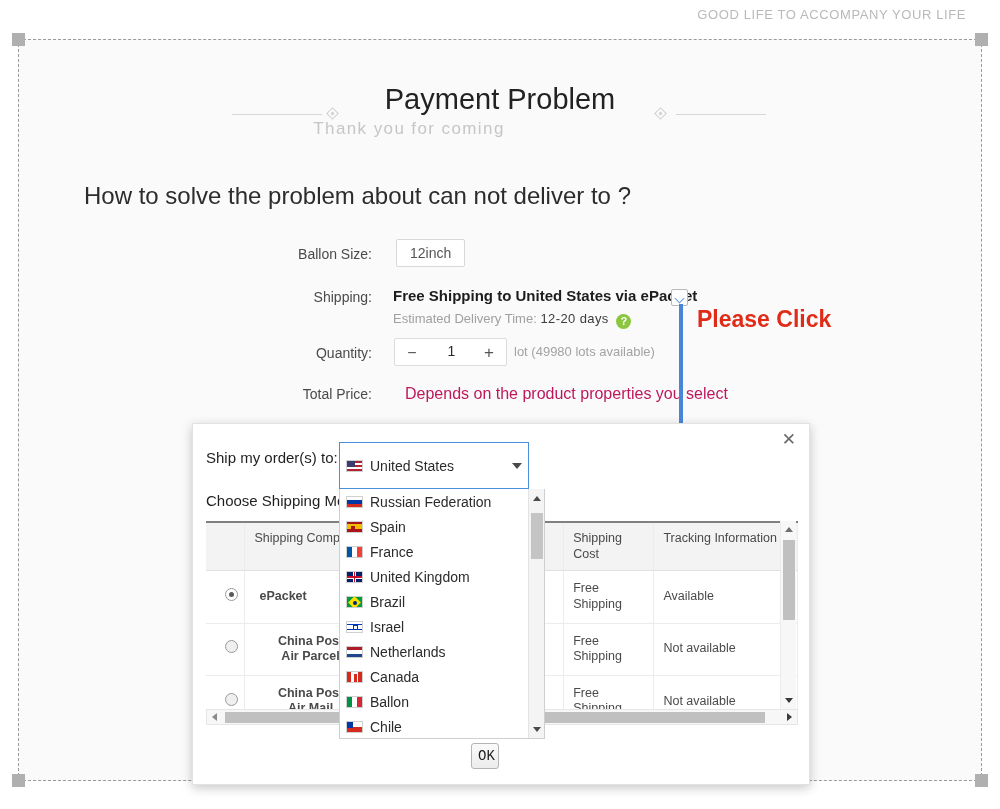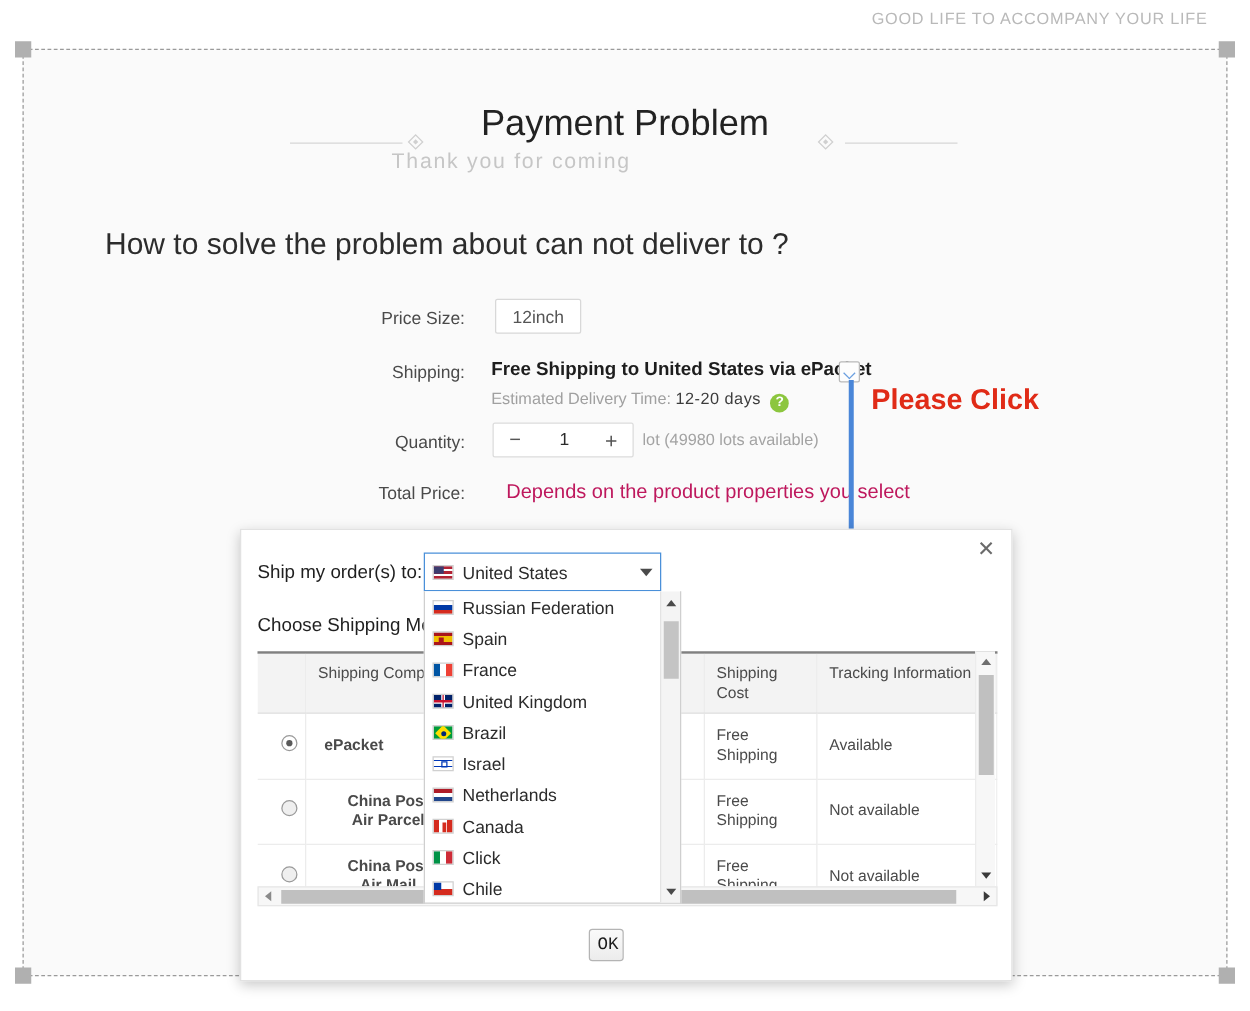--- a/index.html
+++ b/index.html
@@ -234,21 +234,21 @@
   .ok-btn {
     position: absolute; left: 278px; top: 319px; width: 28px; height: 26px;
     background: linear-gradient(#fafafa,#ececec); border: 1px solid #b4b4b4;
     border-radius: 3px; font-size: 14px; color: #1b1b1b; cursor: pointer;
     font-family: Liberation Mono, monospace;
   }
 
   
   .sel-wrap { position: absolute; left: 146px; top: 18px; width: 190px; z-index: 10; }
   .sel-box {
-    width: 190px; height: 31px; border: 1px solid #4a90d9; background: #fff;
+    width: 190px; height: 47px; border: 1px solid #4a90d9; background: #fff;
     display: flex; align-items: center; padding: 0 6px; cursor: pointer;
   }
   .sel-box .txt { font-size: 14px; color: #2b2b2b; margin-left: 7px; }
   .sel-caret {
     margin-left: auto; width: 0; height: 0;
     border-left: 5px solid transparent; border-right: 5px solid transparent;
     border-top: 6px solid #4a4a4a;
   }
   .sel-list {
     width: 206px; height: 250px; border: 1px solid #cfcfcf; border-top: none;
@@ -295,21 +295,21 @@
       <div class="dia"></div>
   </div>
   <div class="deco right">
     <div class="bar"></div>
       <div class="dia"></div>
   </div>
   <div class="page-title">Payment Problem</div>
   <div class="page-sub">Thank you for coming</div>
   <div class="question">How to solve the problem about can not deliver to ?</div>
 
-  <div class="opt-label" style="left:242px; top:246px;">Price Size:</div>
+  <div class="opt-label" style="left:242px; top:246px;">Ballon Size:</div>
   <div class="size-chip">12inch</div>
 
   <div class="opt-label" style="left:242px; top:289px;">Shipping:</div>
   <div class="ship-value">Free Shipping to United States via ePacket</div>
   <div class="ship-chevron"></div>
   <div class="ship-eta">
     <span>Estimated Delivery Time:</span>
     <b>12-20 days</b>
     <span class="help-dot">?</span>
   </div>
@@ -444,21 +444,21 @@
               <span class="txt">Netherlands</span>
             </div>
             <div class="sel-opt">
               <span class="flag" style="background: linear-gradient(90deg, rgb(213, 43, 30) 0px, rgb(213, 43, 30) 28%, rgb(255, 255, 255) 28%, rgb(255, 255, 255) 72%, rgb(213, 43, 30) 72%, rgb(213, 43, 30) 100%);">
                 <span style="position:absolute;left:7px;top:2px;width:3px;height:8px;background:#d52b1e"></span>
               </span>
               <span class="txt">Canada</span>
             </div>
             <div class="sel-opt">
               <span class="flag" style="background: linear-gradient(90deg, rgb(0, 146, 70) 0px, rgb(0, 146, 70) 33.3%, rgb(255, 255, 255) 33.3%, rgb(255, 255, 255) 66.6%, rgb(206, 43, 55) 66.6%, rgb(206, 43, 55) 100%);"></span>
-              <span class="txt">Click</span>
+              <span class="txt">Ballon</span>
             </div>
             <div class="sel-opt">
               <span class="flag" style="background: linear-gradient(rgb(255, 255, 255) 0px, rgb(255, 255, 255) 50%, rgb(213, 43, 30) 50%, rgb(213, 43, 30) 100%);">
                 <span style="position:absolute;left:0;top:0;width:6px;height:6px;background:#0039a6"></span>
               </span>
               <span class="txt">Chile</span>
             </div>
           </div>
         <div class="sel-sb">
           <div class="ar up"></div>

